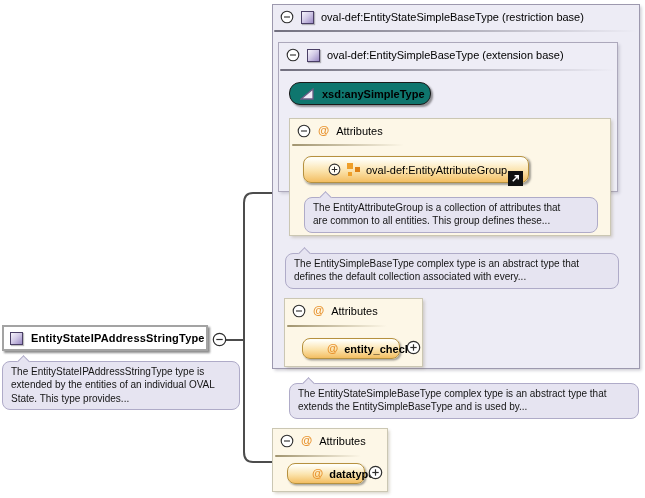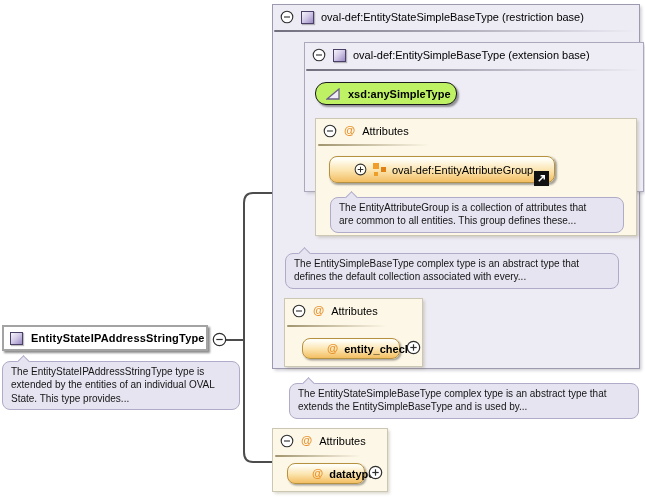--- a/index.html
+++ b/index.html
@@ -28,21 +28,21 @@
 
   
   .pill { position:absolute; box-sizing:border-box; display:flex; align-items:center; gap:6px; padding:0 24px;
           border:1px solid #B6913F; border-radius:8px;
           background:linear-gradient(to bottom,#FFFEF6 8%,#FBE3AC 55%,#F3BE62 100%);
           box-shadow:1.5px 1.5px 2px rgba(0,0,0,.35); }
   .pill .plbl { font-size:11px; font-weight:bold; color:#000; white-space:nowrap; }
   .pill .plbl-reg { font-size:11px; font-weight:normal; color:#000; white-space:nowrap; }
 
   .xsd-pill { position:absolute; box-sizing:border-box; display:flex; align-items:center; gap:8px; padding:0 10px;
-              background:#bef264; border:1.5px solid #1a1a1a; border-radius:11px;
+              background:#0f766e; border:1.5px solid #1a1a1a; border-radius:11px;
               box-shadow:2px 2px 2px rgba(0,0,0,.4); }
   .xsd-pill .plbl { font-size:11px; font-weight:bold; color:#000; white-space:nowrap; }
 
   
   .rootbox { position:absolute; left:2px; top:325px; width:206px; height:26px; box-sizing:border-box;
              background:#fff; border:2px solid #a3a3a3; box-shadow:2px 2px 2px rgba(0,0,0,.45);
              display:flex; align-items:center; gap:8px; padding-left:6px; }
   .rootbox .rlbl { font-size:11px; font-weight:bold; color:#000; white-space:nowrap; letter-spacing:.2px; }
 
   
@@ -93,21 +93,21 @@
         <svg width="14" height="14" viewBox="0 0 15 15">
             <circle cx="7.5" cy="7.5" r="6.2" fill="#fff" stroke="#2E2E2E" stroke-width="1.2"></circle>
             <line x1="4.3" y1="7.5" x2="10.7" y2="7.5" stroke="#2E2E2E" stroke-width="1.2"></line>
           </svg>
       </span>
       <span class="sq-icon"></span>
       <span class="lbl">oval-def:EntityStateSimpleBaseType (restriction base)</span>
     </div>
     <div class="hdr-divider dv-lav" style="top:25px;"></div>
 
-    <div class="gbox lav2" style="left:31px;top:37px;width:340px;height:150px;">
+    <div class="gbox lav2" style="left:5px;top:37px;width:340px;height:150px;">
       <div class="hdr">
         <span class="toggle">
           <svg width="14" height="14" viewBox="0 0 15 15">
               <circle cx="7.5" cy="7.5" r="6.2" fill="#fff" stroke="#2E2E2E" stroke-width="1.2"></circle>
               <line x1="4.3" y1="7.5" x2="10.7" y2="7.5" stroke="#2E2E2E" stroke-width="1.2"></line>
             </svg>
         </span>
         <span class="sq-icon"></span>
         <span class="lbl">oval-def:EntitySimpleBaseType (extension base)</span>
       </div>

